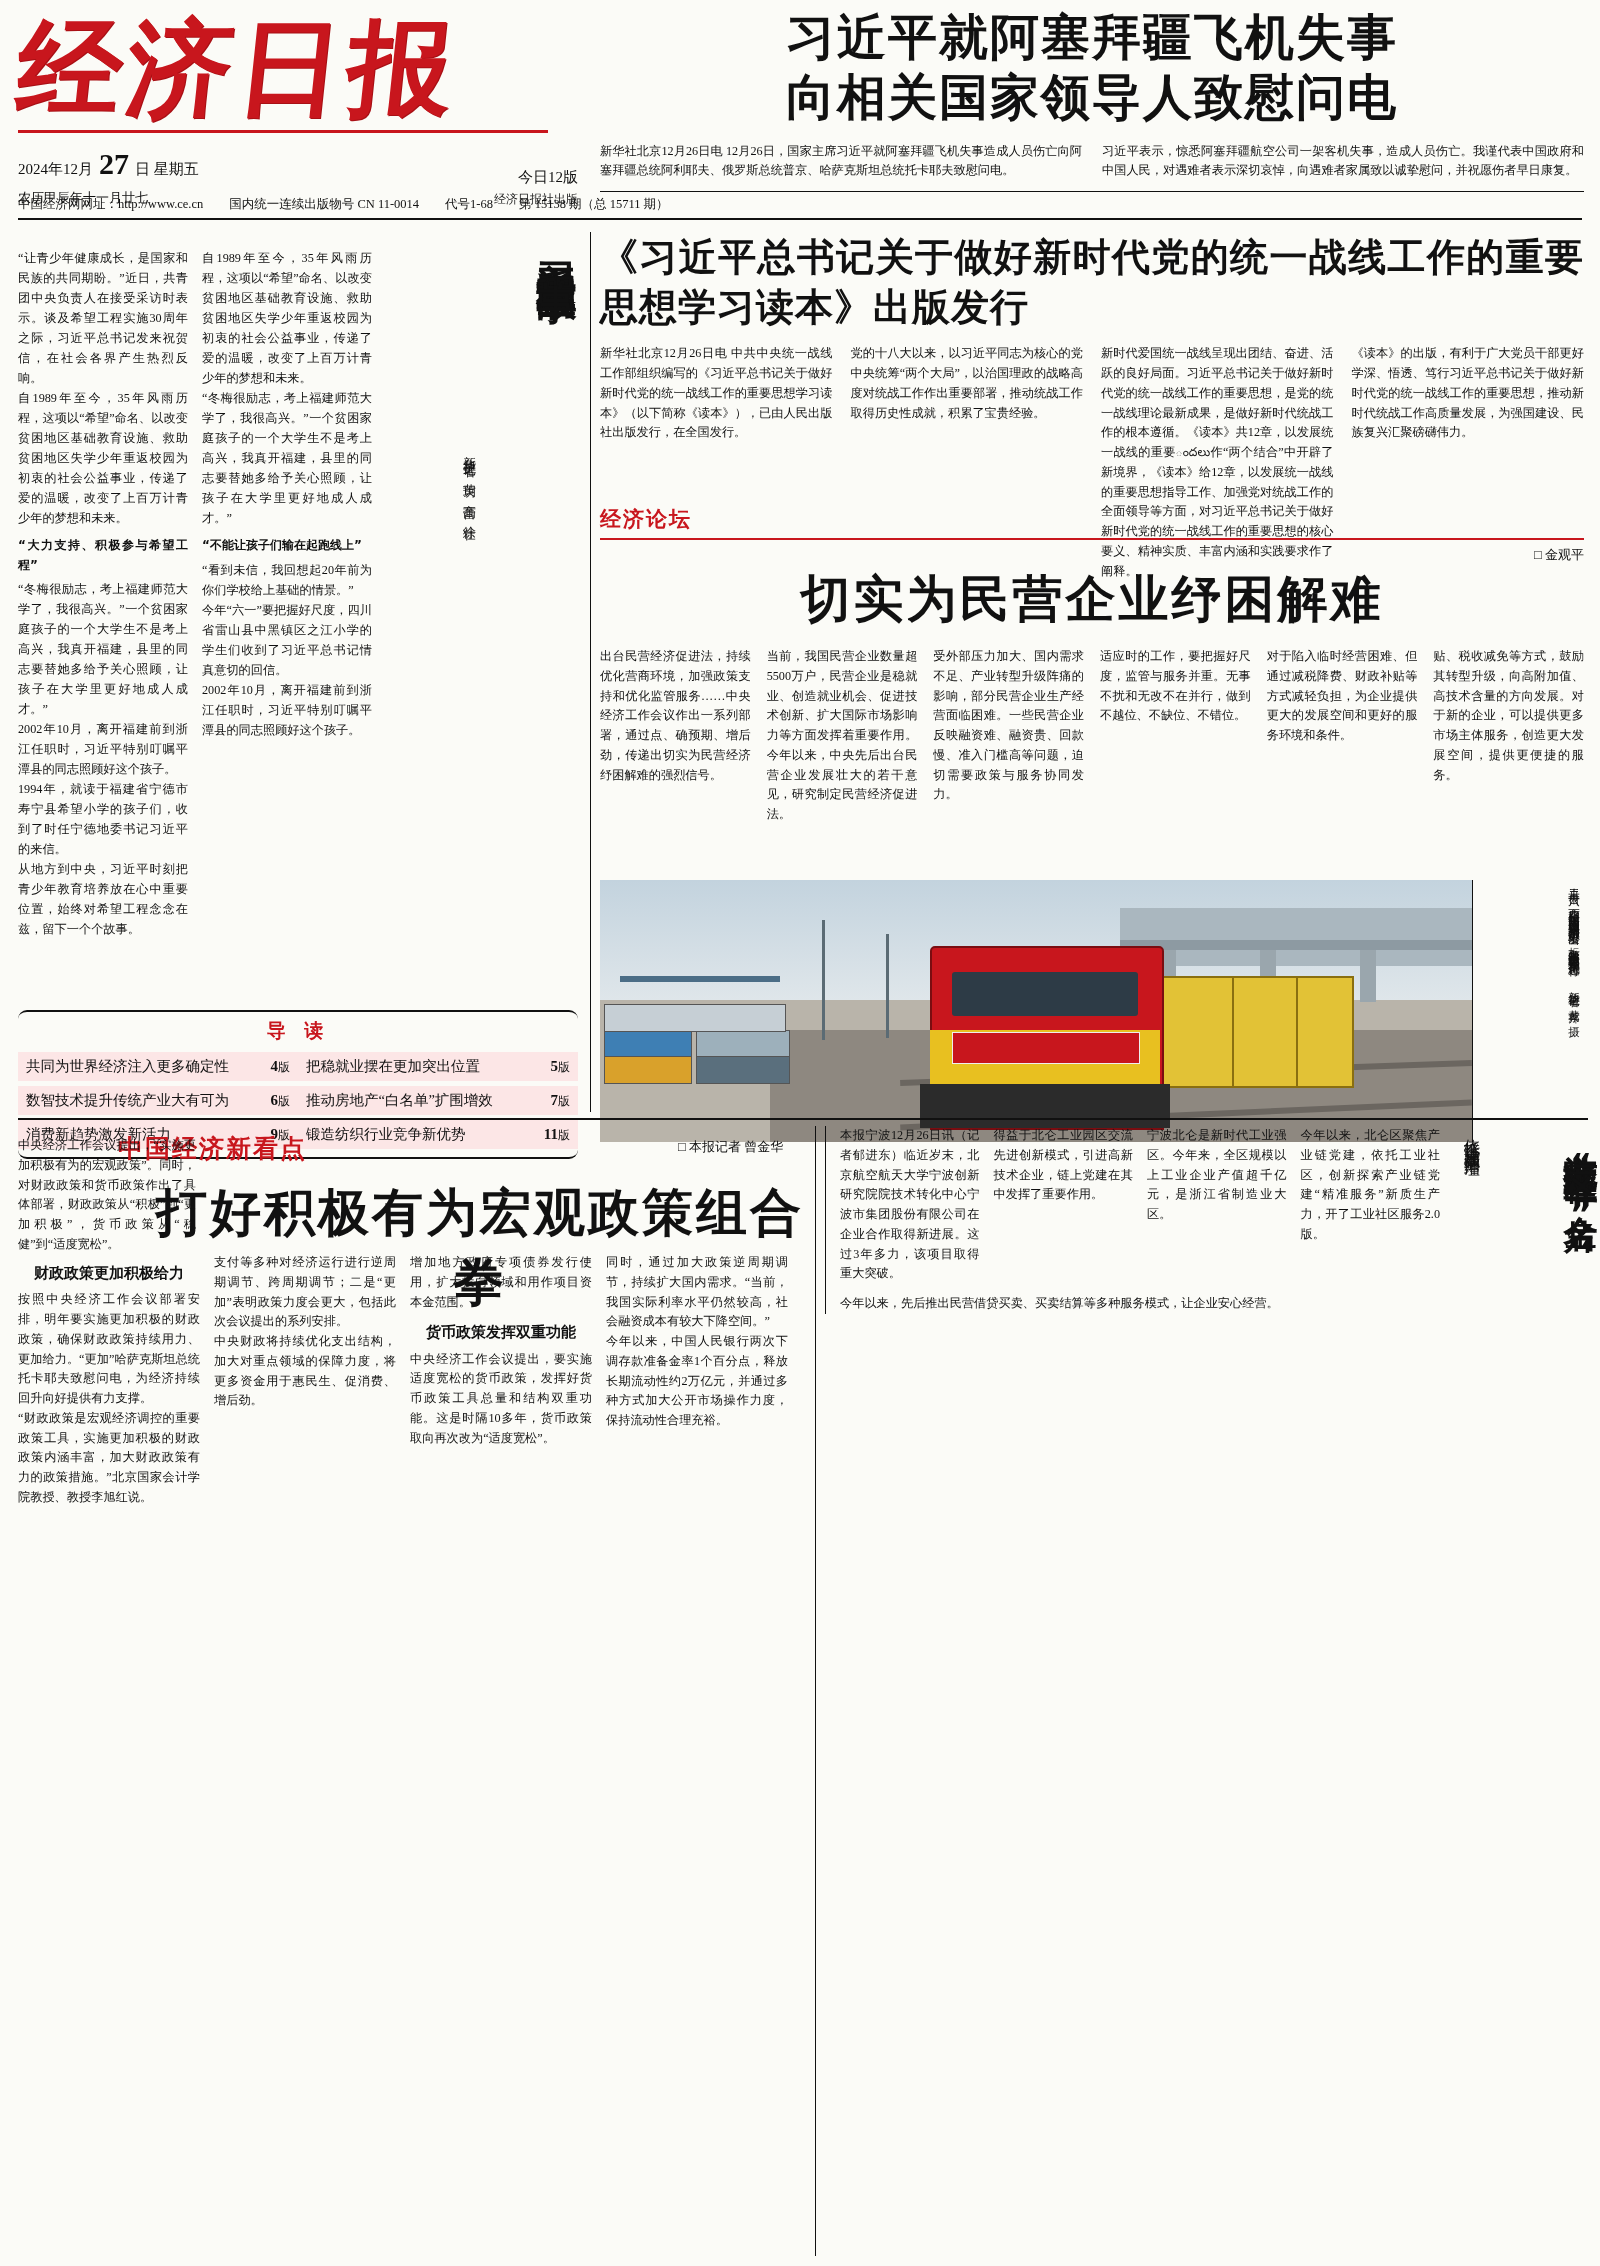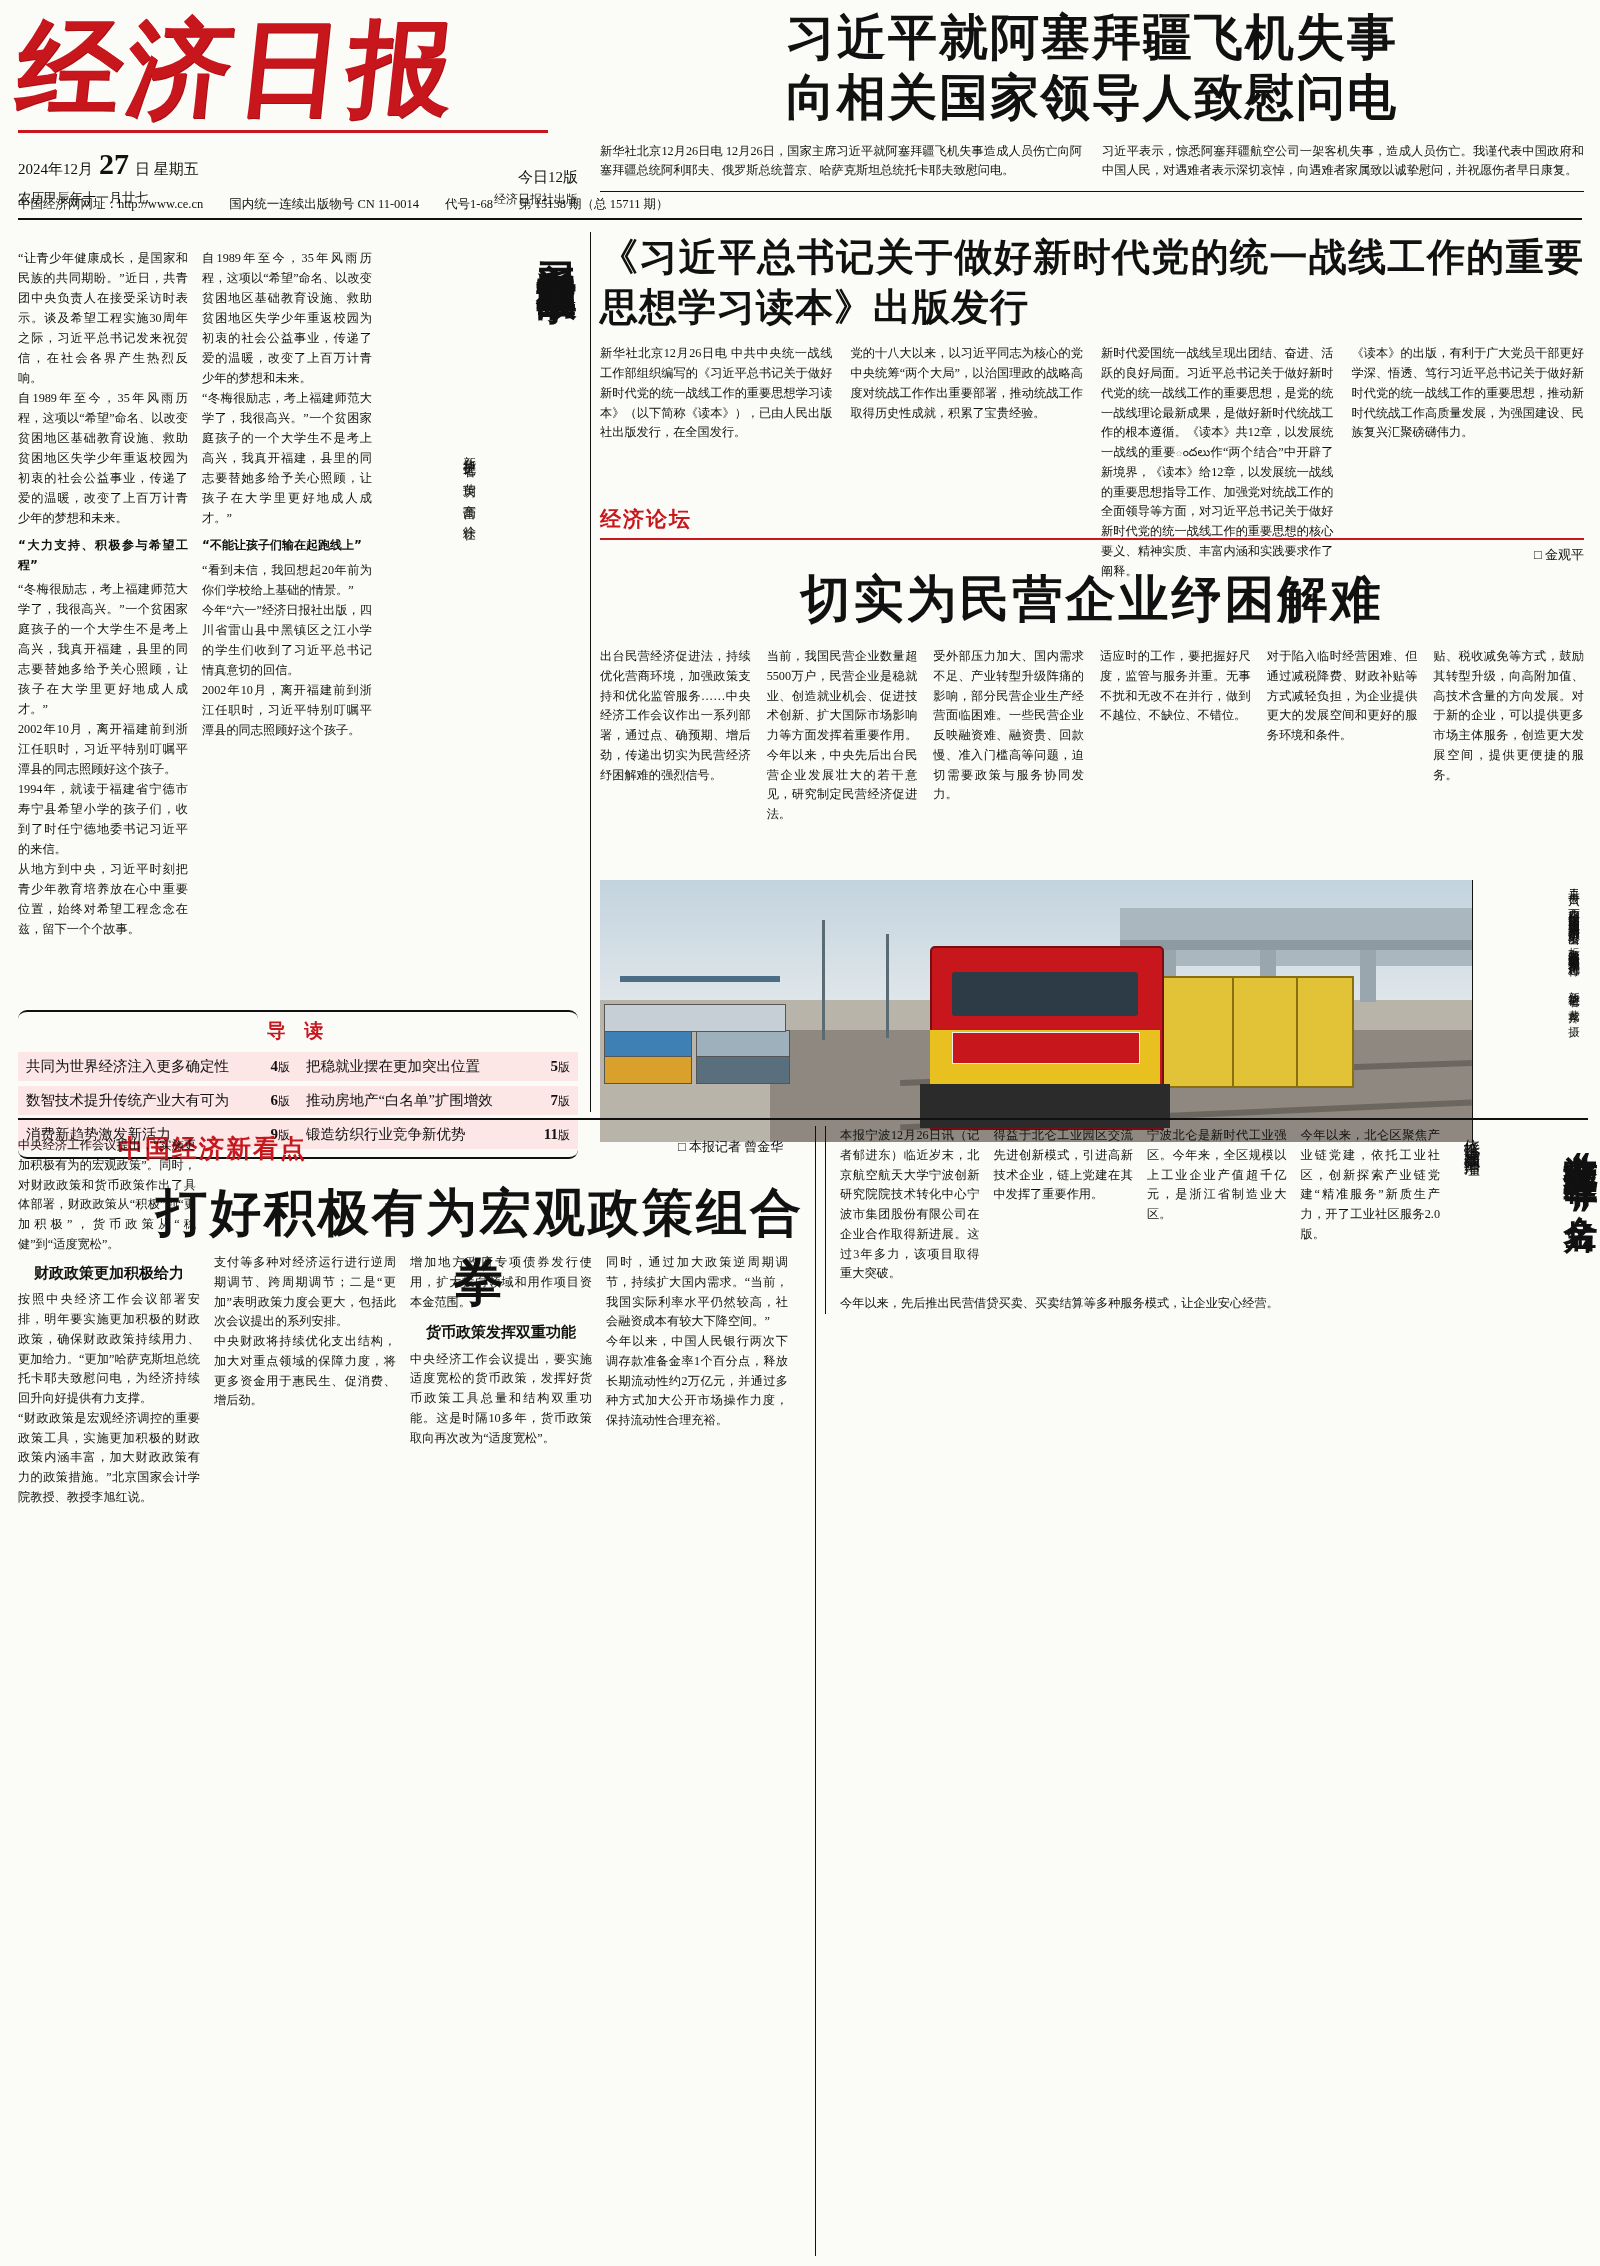--- a/index.html
+++ b/index.html
@@ -344,21 +344,21 @@
       <div>“冬梅很励志，考上福建师范大学了，我很高兴。”一个贫困家庭孩子的一个大学生不是考上高兴，我真开福建，县里的同志要替她多给予关心照顾，让孩子在大学里更好地成人成才。”</div>
       <div>2002年10月，离开福建前到浙江任职时，习近平特别叮嘱平潭县的同志照顾好这个孩子。</div>
       <div>1994年，就读于福建省宁德市寿宁县希望小学的孩子们，收到了时任宁德地委书记习近平的来信。</div>
       <div>从地方到中央，习近平时刻把青少年教育培养放在心中重要位置，始终对希望工程念念在兹，留下一个个故事。</div>
     </div>
     <div class="c">
       <div>自1989年至今，35年风雨历程，这项以“希望”命名、以改变贫困地区基础教育设施、救助贫困地区失学少年重返校园为初衷的社会公益事业，传递了爱的温暖，改变了上百万计青少年的梦想和未来。</div>
       <div>“冬梅很励志，考上福建师范大学了，我很高兴。”一个贫困家庭孩子的一个大学生不是考上高兴，我真开福建，县里的同志要替她多给予关心照顾，让孩子在大学里更好地成人成才。”</div>
       <div class="lm-sub">“不能让孩子们输在起跑线上”</div>
       <div>“看到未信，我回想起20年前为你们学校给上基础的情景。”</div>
-      <div>今年“六一”经济日报社出版，四川省雷山县中黑镇区之江小学的学生们收到了习近平总书记情真意切的回信。</div>
+      <div>今年“六一”要把握好尺度，四川省雷山县中黑镇区之江小学的学生们收到了习近平总书记情真意切的回信。</div>
       <div>2002年10月，离开福建前到浙江任职时，习近平特别叮嘱平潭县的同志照顾好这个孩子。</div>
     </div>
   </div>
 
   <div class="guide">
     <div class="guide-title">导  读</div>
     <div class="guide-grid">
       <div class="guide-col">
         <div class="guide-item">
           <span>共同为世界经济注入更多确定性</span>

